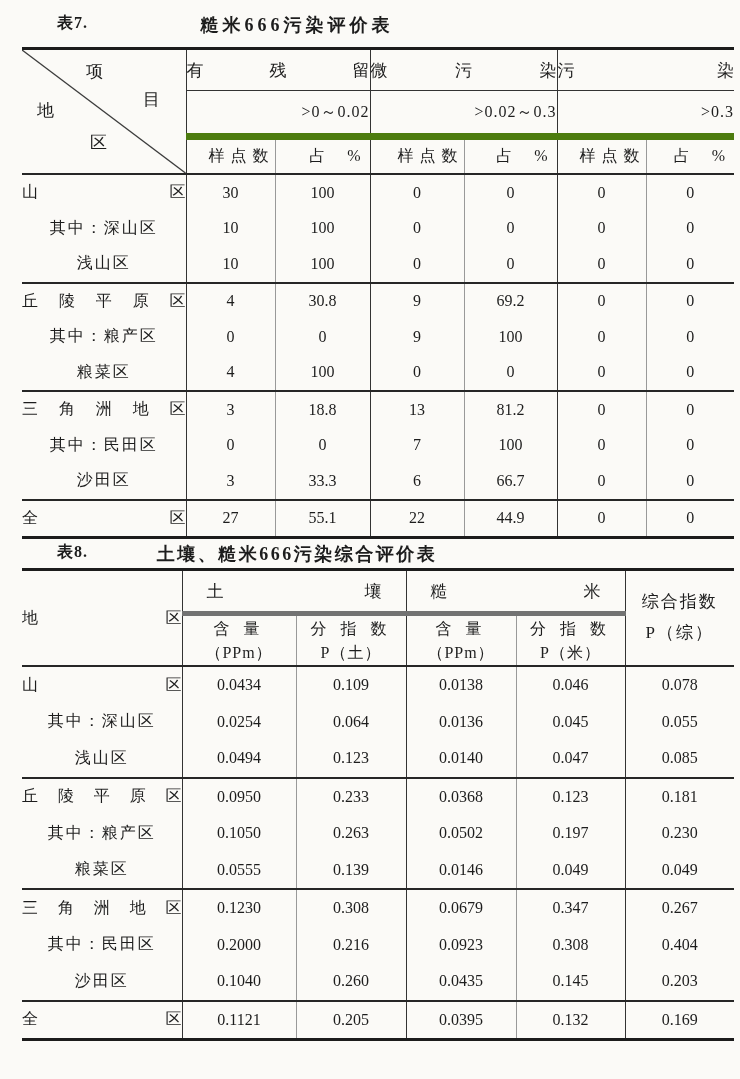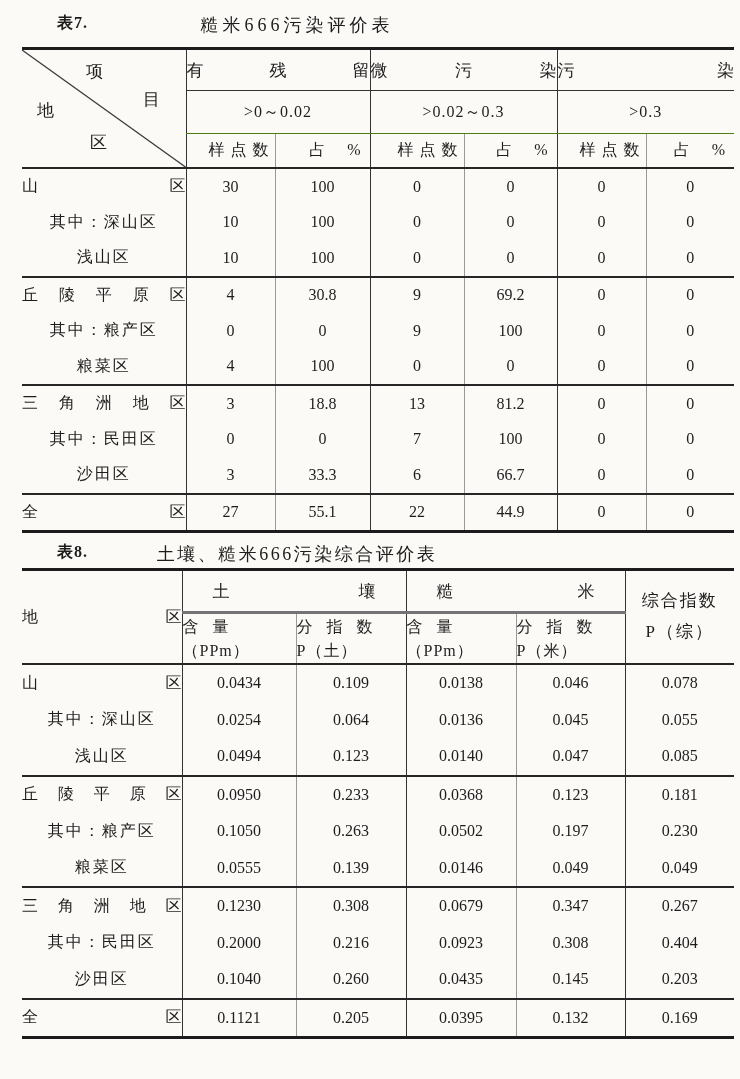--- a/index.html
+++ b/index.html
@@ -3,21 +3,21 @@
 <meta charset="utf-8">
 <style>
   html,body{margin:0;padding:0}
   body{
     width:740px;height:1079px;position:relative;
     background:#fbfaf7;color:#1d1d1d;
     font-family:"Liberation Serif","DejaVu Serif",serif;
     overflow:hidden;
   }
   .caplabel{position:absolute;left:57px;font-size:16px;font-weight:bold;letter-spacing:1px}
-  .cap{position:absolute;left:0;width:594px;text-align:center;font-size:18px;font-weight:normal}
+  .cap{position:absolute;left:0;width:594px;text-align:center;font-size:18px;font-weight:bold}
   #lab7,#cap7{top:13px}
   #lab8,#cap8{top:542px}
   #cap7{letter-spacing:4px}
   #cap8{letter-spacing:2.5px}
 
   table.tbl{
     position:absolute;left:22px;width:712px;
     border-collapse:collapse;table-layout:fixed;
     border-top:3px solid #1c1c1c;border-bottom:3px solid #1c1c1c;
   }
@@ -29,21 +29,21 @@
   }
   
   .gb{border-left:1px solid #333}
   .sd{border-left:1px solid #999}
   
   .tbl tbody tr:first-child td{border-top:2px solid #262626}
   .tbl tr.gs td{border-top:2px solid #262626}
 
   
   #t7 .h1 th{height:40px;font-size:17px;border-bottom:1px solid #333}
-  #t7 .h2 th{height:42px;font-size:16px;text-align:center;letter-spacing:1px;border-bottom:1px solid #4d7c0f}
+  #t7 .h2 th{height:42px;font-size:16px;text-align:right;letter-spacing:1px;border-bottom:7px solid #4d7c0f}
   #t7 .h3 th{height:33px;text-align:right}
   #t7 tbody td{height:35.5px;text-align:center}
   .g{text-align:justify;text-align-last:justify;padding:0 30px}
   .sub{letter-spacing:6px}
   .subp{letter-spacing:9px}
 
   
   .corner{position:relative;padding:0}
   .corner svg{position:absolute;left:0;top:0;width:100%;height:100%;display:block}
   .corner span{position:absolute;font-size:17px;line-height:1}
@@ -52,22 +52,22 @@
   .c-r1{left:15px;top:52px}
   .c-r2{left:68px;top:84px}
 
   
   .spread{text-align:justify;text-align-last:justify;padding:0 23px 0 27px}
   .qz{text-align:left;padding-left:25px;letter-spacing:2px}
   .ind{text-align:left;padding-left:71px;letter-spacing:2px}
 
   
   #t8 .hg th{height:40px;font-size:17px}
-  #t8 .g8{border-bottom:3px solid #737373;text-align:justify;text-align-last:justify;padding:0 30px}
-  #t8 .hs th{height:49px;text-align:left}
+  #t8 .g8{border-bottom:5px solid #737373;text-align:justify;text-align-last:justify;padding:0 24px}
+  #t8 .hs th{height:49px;text-align:center}
   #t8 tbody td{height:36.5px;text-align:center}
   .hregion{text-align:justify;text-align-last:justify;padding:0 24px 0 27px;font-size:17px}
   .sub8 .l1{display:block;letter-spacing:5px;line-height:1.45}
   .sub8 .l2{display:block;letter-spacing:1px;line-height:1.45}
   .comp .l1{display:block;letter-spacing:2px;line-height:1.8}
   .comp .l2{display:block;letter-spacing:2px;line-height:1.8}
 
   #pagenum{position:absolute;left:57px;top:1096px;font-size:17px;letter-spacing:2px}
 </style>
 </head>

